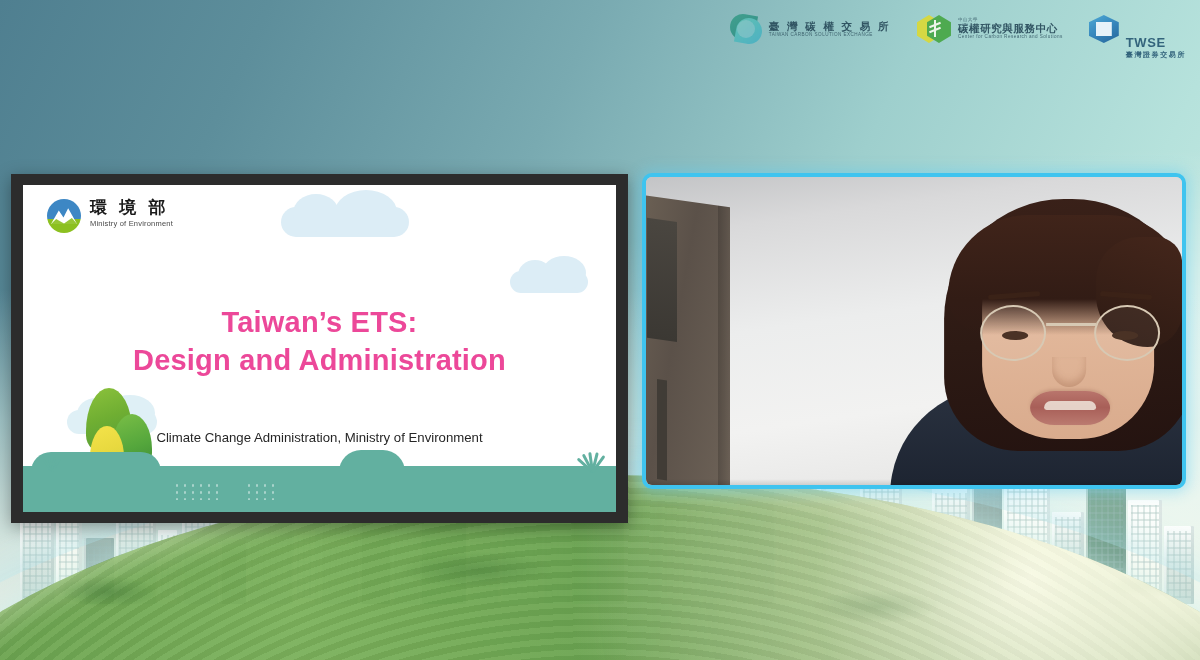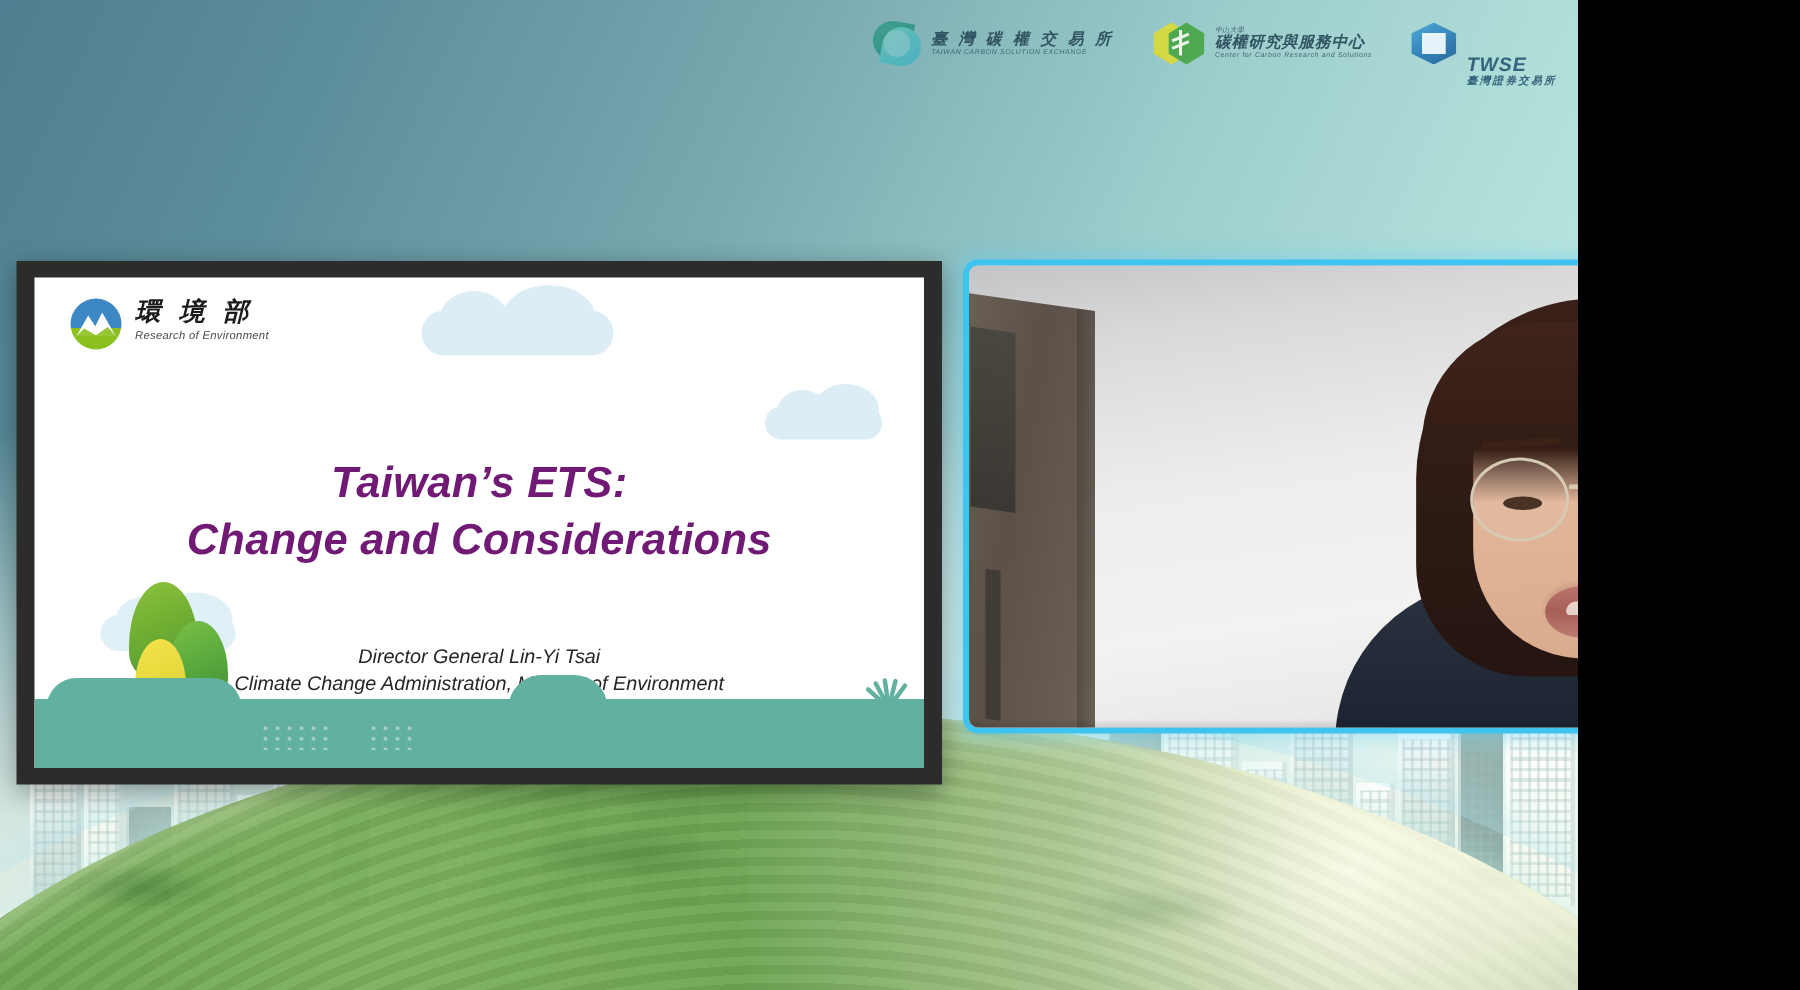--- a/index.html
+++ b/index.html
@@ -6,23 +6,22 @@
   html, body {
     width: 1200px; height: 660px;
     overflow: hidden;
     font-family: "Liberation Sans", sans-serif;
     background: #000;
   }
 
   
   #stage {
     position: relative;
-    width: 1052px; height: 660px;
+    width: 1200px; height: 660px;
     overflow: hidden;
-    font-style: italic;
   }
 
   
   .bg-sky {
     position: absolute; inset: 0;
     background:
       radial-gradient(120% 95% at 96% 72%, rgba(255,255,255,0.95) 0%, rgba(255,255,255,0.55) 22%, rgba(255,255,255,0.0) 52%),
       linear-gradient(115deg, #4f7f90 0%, #5d8e9b 18%, #79aab1 40%, #9ecfcd 62%, #b6e2dc 82%, #cceee6 100%);
   }
   .bg-sky-lower {
@@ -211,21 +210,21 @@
   .cloud.c2::before { width: 34px; height: 30px; left: 8px; top: -11px; }
   .cloud.c2::after  { width: 44px; height: 34px; left: 32px; top: -15px; }
   .cloud.c3 { left: 44px; top: 225px; width: 90px; height: 24px; background:#dff0f6; }
   .cloud.c3::before { width: 38px; height: 32px; left: 10px; top: -12px; background:#dff0f6;}
   .cloud.c3::after  { width: 50px; height: 36px; left: 38px; top: -15px; background:#dff0f6;}
 
   
   .slide-title {
     position: absolute; left: 0; right: 0; top: 118px;
     text-align: center;
-    font-size: 29px; font-weight: 700; color: #701a75;
+    font-size: 29px; font-weight: 700; color: #ec4899;
     line-height: 1.32; letter-spacing: .2px;
   }
   .slide-sub {
     position: absolute; left: 0; right: 0; top: 244px;
     text-align: center; color: #262626;
     font-size: 13.2px; line-height: 1.38;
   }
   .slide-date {
     position: absolute; left: 0; right: 0; top: 290px;
     text-align: center; color: #262626; font-size: 13.2px;
@@ -463,31 +462,30 @@
       <div class="cloud c2"></div>
       <div class="cloud c3"></div>
 
       <div class="moenv">
         <div class="moenv-mark">
           <div class="peak"></div>
             <div class="peak2"></div>
         </div>
         <div>
           <div class="moenv-zh">環 境 部</div>
-          <div class="moenv-en">Research of Environment</div>
+          <div class="moenv-en">Ministry of Environment</div>
         </div>
       </div>
 
       <div class="slide-title">
         <div>Taiwan’s ETS:</div>
-        <div>Change and Considerations</div>
+        <div>Design and Administration</div>
       </div>
 
       <div class="slide-sub">
-        <div>Director General Lin-Yi Tsai</div>
         <div>Climate Change Administration, Ministry of Environment</div>
       </div>
 
       <div class="slide-date">18 December 2025</div>
 
       <div class="tree-group">
         <div class="trunk t1"></div>
         <div class="trunk t2"></div>
         <div class="leaf big"></div>
         <div class="leaf mid"></div>

